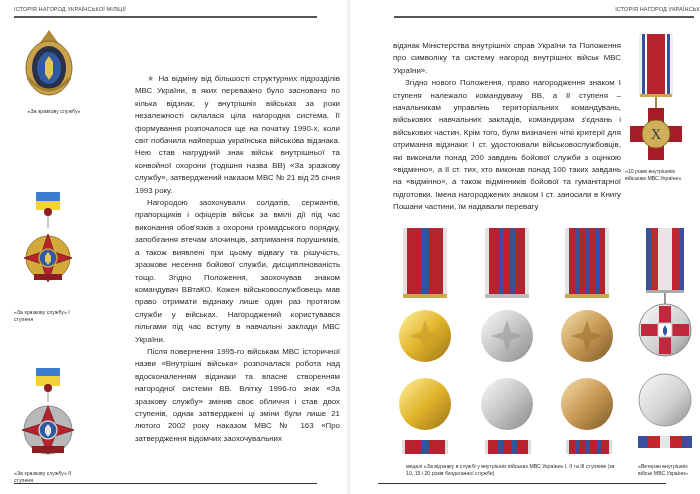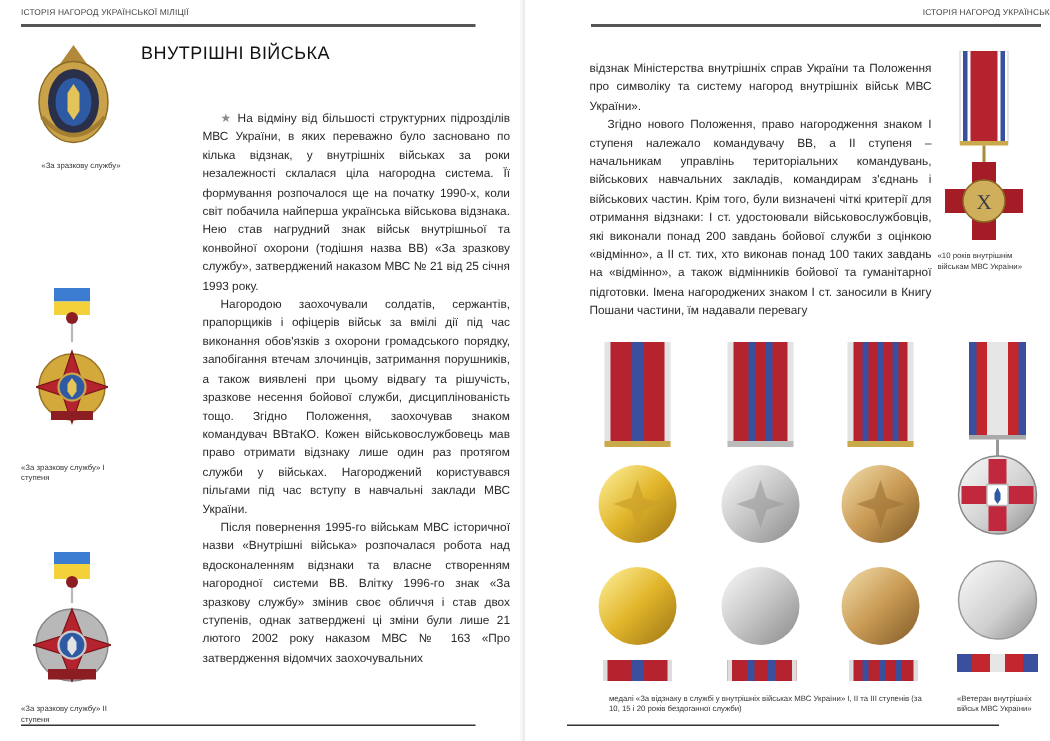--- a/index.html
+++ b/index.html
@@ -26,21 +26,20 @@
   .star{color:#8a8a8a;}
   .caption{position:absolute;font-size:5.2px;line-height:7px;color:#333;}
   .fig{position:absolute;}
 </style>
 </head>
 <body>
 
 <div class="page left">
   <div class="runhead">ІСТОРІЯ НАГОРОД УКРАЇНСЬКОЇ МІЛІЦІЇ</div>
   <div class="headrule"></div>
-  <h1>ВНУТРІШНІ ВІЙСЬКА</h1>
 
   <div class="fig" style="left:22px;top:28px;width:54px;height:72px;">
     <svg width="54" height="72" viewBox="0 0 54 72">
       <polygon points="27,2 47,30 27,44 7,30" fill="#b08a3a"></polygon>
       <ellipse cx="27" cy="40" rx="23" ry="27" fill="#caa24a" stroke="#8a6a25" stroke-width="1"></ellipse>
       <ellipse cx="27" cy="40" rx="17" ry="22" fill="#2a2f4a"></ellipse>
       <ellipse cx="27" cy="40" rx="12" ry="16" fill="#2d5aa3"></ellipse>
       <path d="M27 28 L23 34 L23 46 L27 52 L31 46 L31 34 Z" fill="#e3c45a"></path>
       <path d="M6 50 Q27 74 48 50" fill="none" stroke="#a27f31" stroke-width="3"></path>
     </svg>

